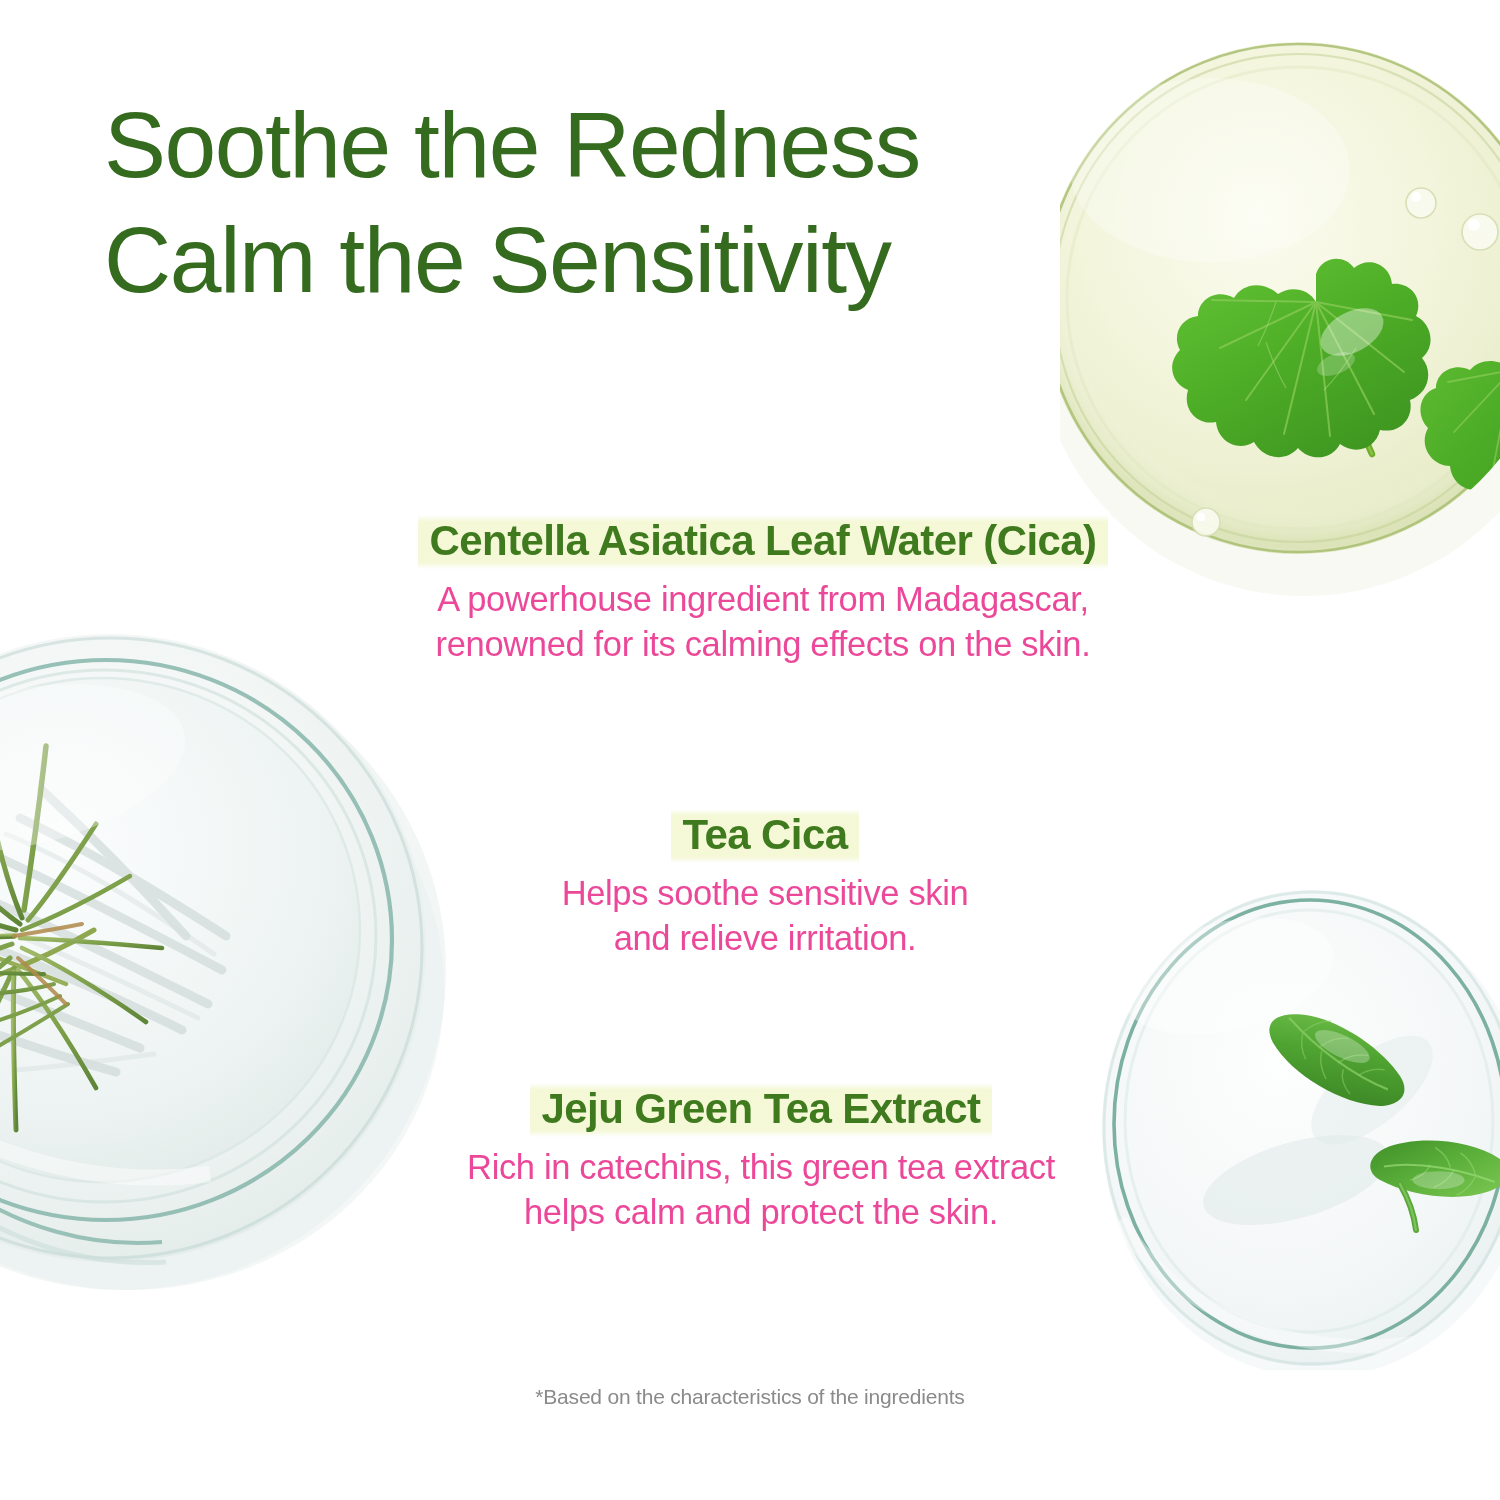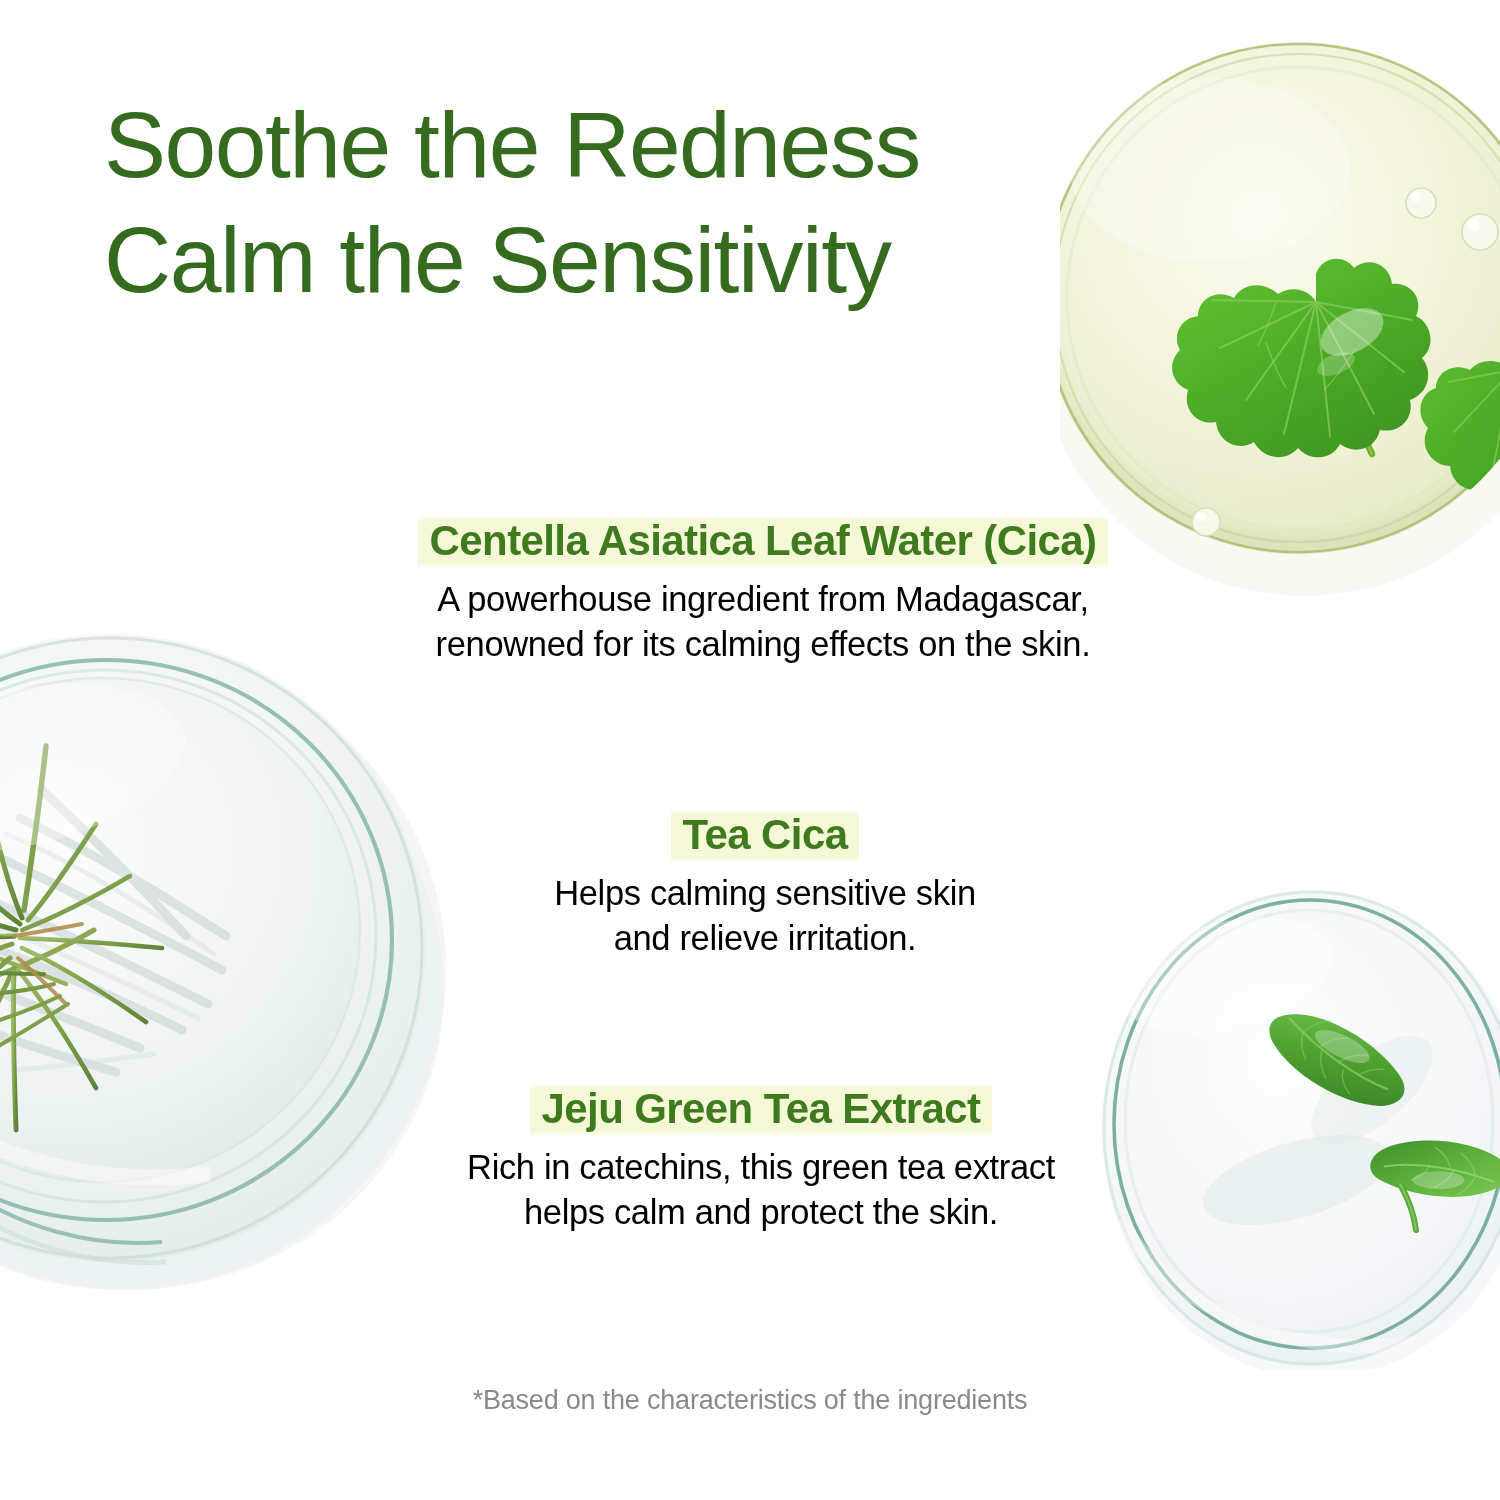--- a/index.html
+++ b/index.html
@@ -50,36 +50,36 @@
                  rgba(246,249,219,0.0) 99%);
     padding: 3px 12px 6px 12px;
     border-radius: 2px;
     margin-top: 20px;
   }
   .block .ing-desc {
     margin-top: 7px;
     font-size: 34.5px;
     line-height: 1.29;
     letter-spacing: -0.35px;
-    color: #000000;
+    color: #ec4899;
     white-space: pre-line;
   }
 
   #block-cica   { left: 300px; top: 494px;  width: 926px; }
   #block-tea    { left: 470px; top: 788px;  width: 590px; }
   #block-jeju   { left: 390px; top: 1062px; width: 742px; }
 
   
   .footnote {
     position: absolute;
     left: 0;
     top: 1385px;
     width: 1500px;
     text-align: center;
-    font-size: 27px;
+    font-size: 21px;
     letter-spacing: -0.2px;
     color: #8A8A8A;
   }
 
   
   .photo { position: absolute; }
   .photo svg { display: block; }
 </style>
 </head>
 <body>
@@ -385,21 +385,21 @@
 Calm the Sensitivity</div>
 
   <div class="block" id="block-cica">
     <div class="ing-title">Centella Asiatica Leaf Water (Cica)</div>
     <div class="ing-desc">A powerhouse ingredient from Madagascar,
 renowned for its calming effects on the skin.</div>
   </div>
 
   <div class="block" id="block-tea">
     <div class="ing-title">Tea Cica</div>
-    <div class="ing-desc">Helps calming sensitive skin
+    <div class="ing-desc">Helps soothe sensitive skin
 and relieve irritation.</div>
   </div>
 
   <div class="block" id="block-jeju">
     <div class="ing-title">Jeju Green Tea Extract</div>
     <div class="ing-desc">Rich in catechins, this green tea extract
 helps calm and protect the skin.</div>
   </div>
 
   <div class="footnote">*Based on the characteristics of the ingredients</div>

